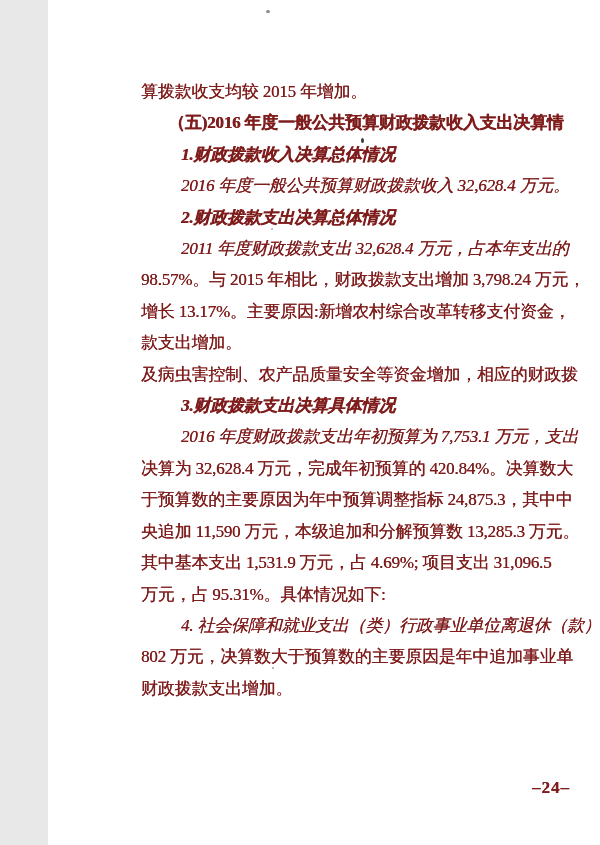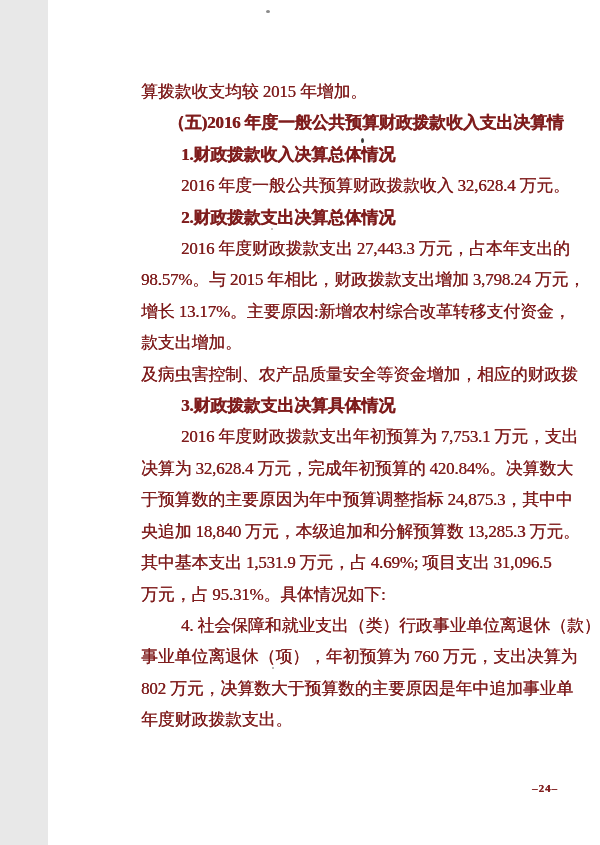--- a/index.html
+++ b/index.html
@@ -27,27 +27,27 @@
     font-size: 17px;
     line-height: 31.4px;
     letter-spacing: -0.2px;
     white-space: nowrap;
     text-shadow: 0.3px 0 0 currentColor; 
   }
   .line.bold {
     font-weight: 700;
     text-shadow: 0.5px 0 0 currentColor;
   }
-  .line.indent { text-indent: 40px; }
+  .line.indent { text-indent: 40px; font-style: italic; }
   .line.indent-paren { text-indent: 27px; }
   .pageno {
     position: absolute;
     left: 484px;
     top: 778px;
-    font-size: 11px;
+    font-size: 17px;
     font-weight: 700;
     letter-spacing: 1px;
     line-height: 20px;
     text-shadow: 0.3px 0 0 currentColor;
   }
   
   .speck {
     position: absolute;
     border-radius: 50%;
   }
@@ -67,33 +67,32 @@
   <span class="speck s3"></span>
   <span class="speck s4"></span>
   <span class="speck s5"></span>
 
   <div class="textblock">
     <div class="line">算拨款收支均较 2015 年增加。</div>
     <div class="line indent-paren bold">（五)2016 年度一般公共预算财政拨款收入支出决算情</div>
     <div class="line indent bold">1.财政拨款收入决算总体情况</div>
     <div class="line indent">2016 年度一般公共预算财政拨款收入 32,628.4 万元。</div>
     <div class="line indent bold">2.财政拨款支出决算总体情况</div>
-    <div class="line indent">2016 年度财政拨款支出 27,443.3 万元，占本年支出的</div>
+    <div class="line indent">2011 年度财政拨款支出 32,628.4 万元，占本年支出的</div>
     <div class="line">98.57%。与 2015 年相比，财政拨款支出增加 3,798.24 万元，</div>
     <div class="line">增长 13.17%。主要原因:新增农村综合改革转移支付资金，</div>
     <div class="line">款支出增加。</div>
     <div class="line">及病虫害控制、农产品质量安全等资金增加，相应的财政拨</div>
     <div class="line indent bold">3.财政拨款支出决算具体情况</div>
     <div class="line indent">2016 年度财政拨款支出年初预算为 7,753.1 万元，支出</div>
     <div class="line">决算为 32,628.4 万元，完成年初预算的 420.84%。决算数大</div>
     <div class="line">于预算数的主要原因为年中预算调整指标 24,875.3，其中中</div>
-    <div class="line">央追加 18,840 万元，本级追加和分解预算数 13,285.3 万元。</div>
+    <div class="line">央追加 11,590 万元，本级追加和分解预算数 13,285.3 万元。</div>
     <div class="line">其中基本支出 1,531.9 万元，占 4.69%; 项目支出 31,096.5</div>
     <div class="line">万元，占 95.31%。具体情况如下:</div>
     <div class="line indent">4. 社会保障和就业支出（类）行政事业单位离退休（款）</div>
-    <div class="line">事业单位离退休（项），年初预算为 760 万元，支出决算为</div>
     <div class="line">802 万元，决算数大于预算数的主要原因是年中追加事业单</div>
-    <div class="line">年度财政拨款支出。</div>
+    <div class="line">财政拨款支出增加。</div>
   </div>
 
   <div class="pageno">–24–</div>
 
 </div>
 
 </body></html>

